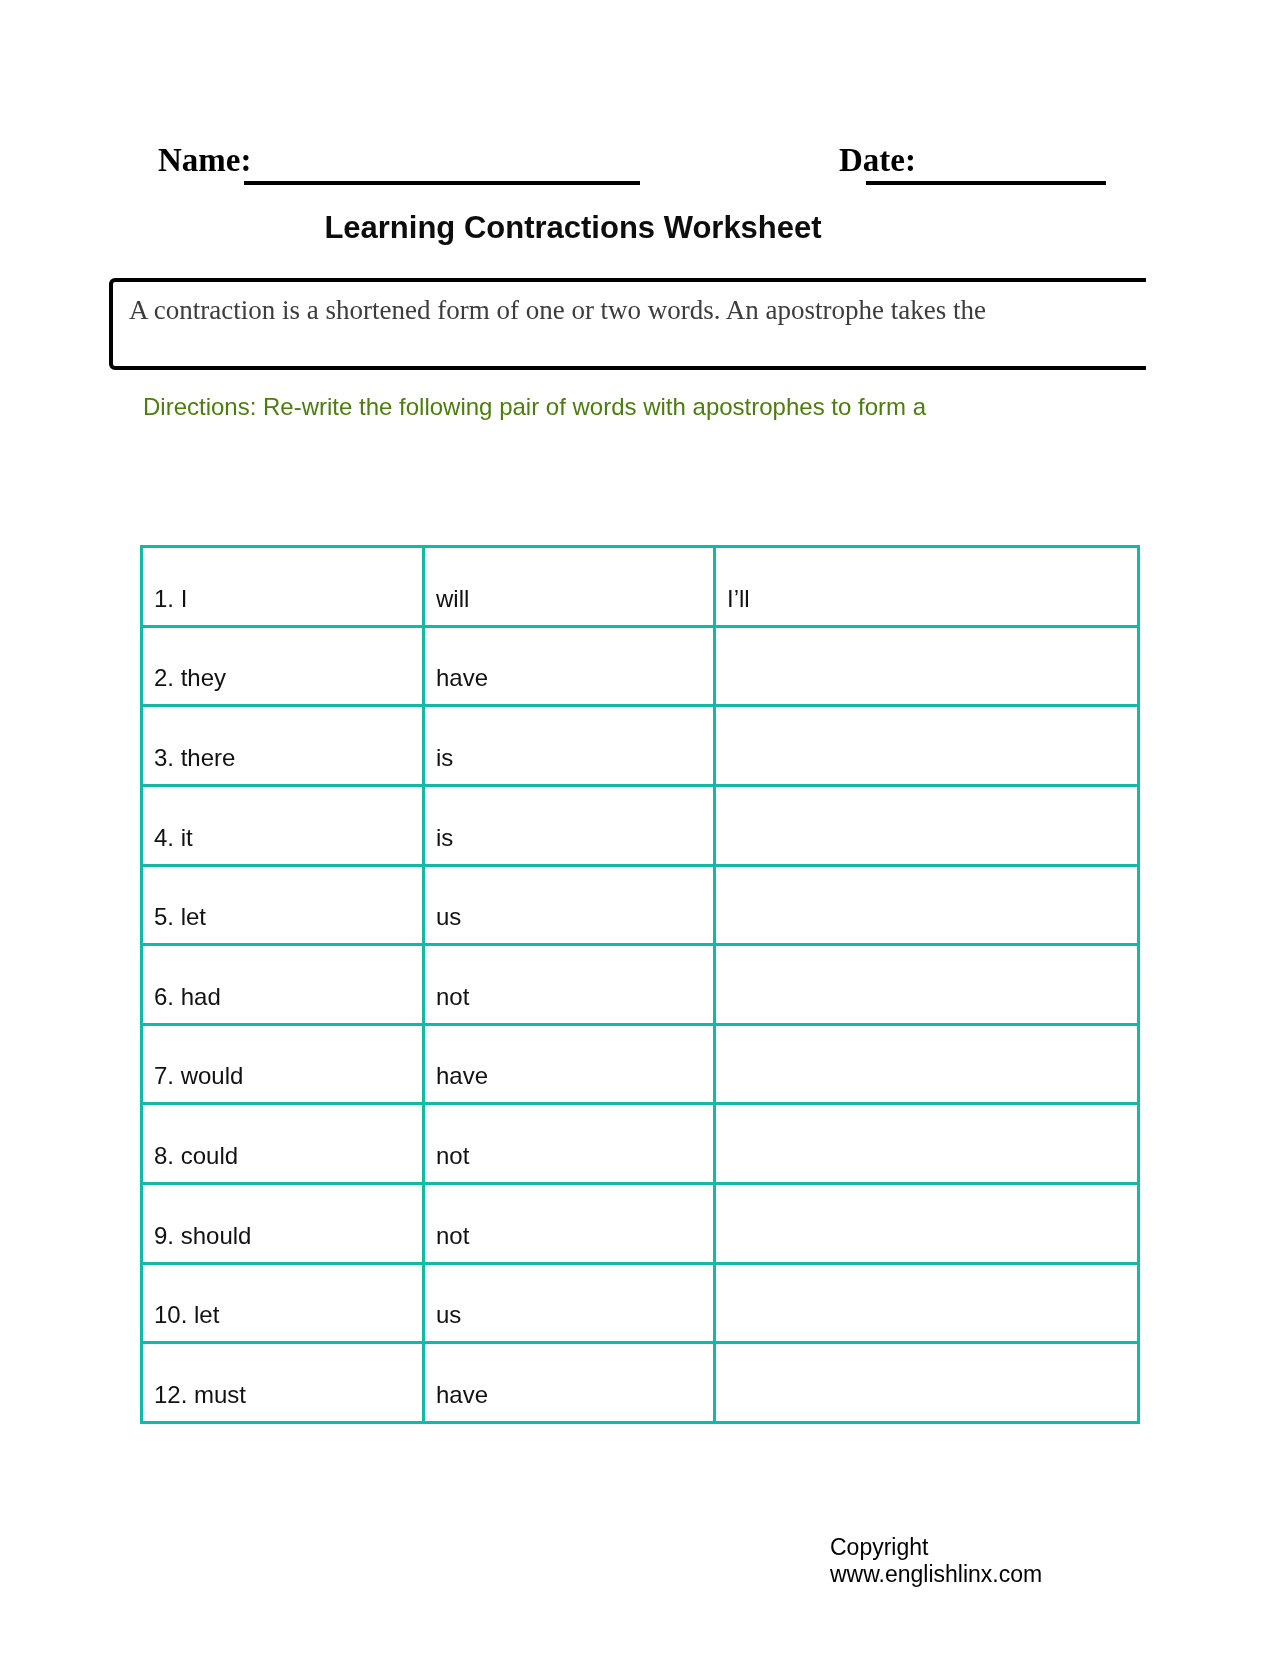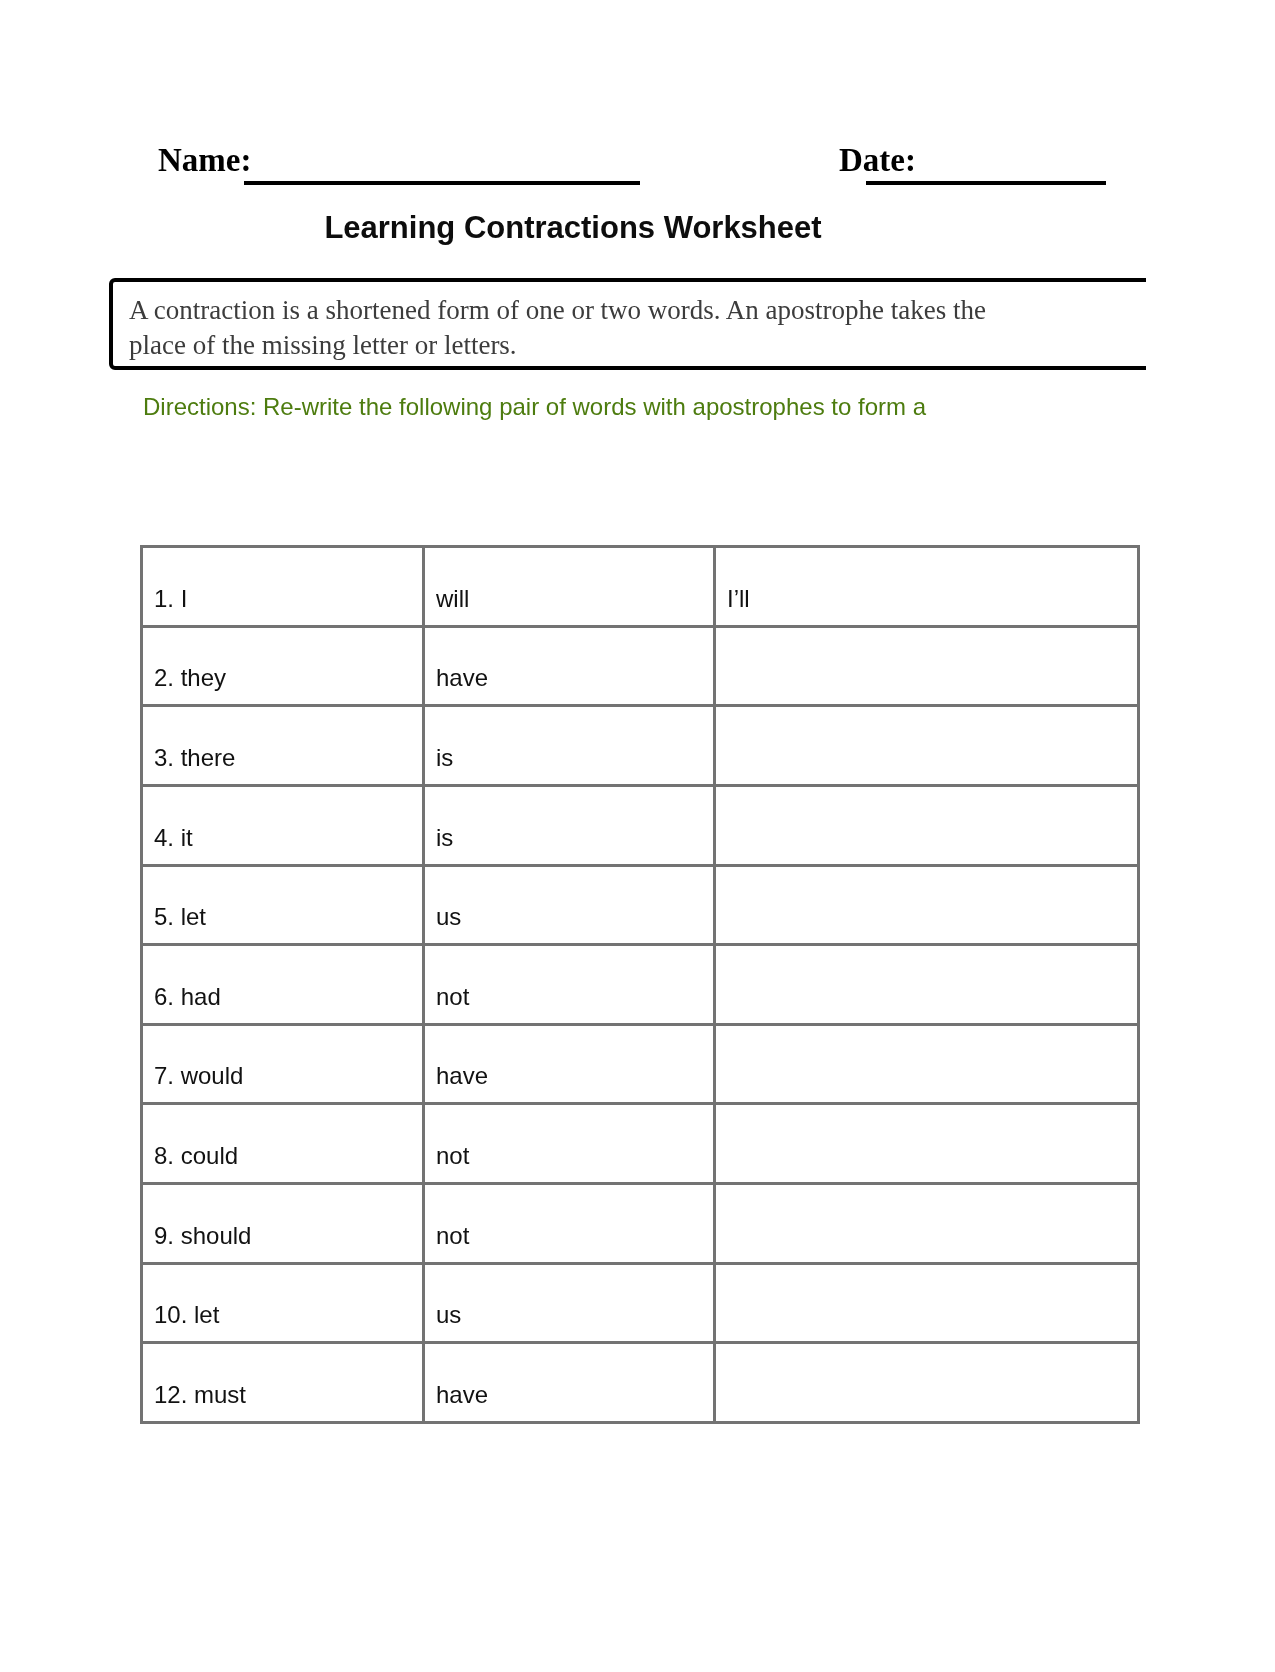--- a/index.html
+++ b/index.html
@@ -88,21 +88,21 @@
   table.wk-table {
     position: absolute;
     left: 140px;
     top: 545px;
     width: 997px;
     height: 879px;
     border-collapse: collapse;
     table-layout: fixed;
   }
   table.wk-table td {
-    border: 3px solid #737373;
+    border: 3px solid #14b8a6;
     vertical-align: bottom;
     padding: 0 0 12px 11px;
     font-size: 24px;
     color: #121212;
     overflow: hidden;
   }
 
   
   .copyright {
     position: absolute;
@@ -120,21 +120,20 @@
   <span class="hdr-label name-label">Name:</span>
   <span class="blank-line name-line"></span>
 
   <span class="hdr-label date-label">Date:</span>
   <span class="blank-line date-line"></span>
 
   <h1 class="title">Learning Contractions Worksheet</h1>
 
   <div class="def-box">
     <p class="def-line">A contraction is a shortened form of one or two words. An apostrophe takes the</p>
-    <p class="def-line">place of the missing letter or letters.</p>
   </div>
 
   <p class="directions">
     <span class="dir-line">Directions: Re-write the following pair of words with apostrophes to form a</span><br>
   </p>
 
   <table class="wk-table">
     <colgroup>
       <col style="width:282px">
       <col style="width:291px">
@@ -192,14 +191,15 @@
           <td></td>
         </tr>
         <tr>
           <td>12. must</td>
           <td>have</td>
           <td></td>
         </tr>
       </tbody>
   </table>
 
+  <div class="copyright">Copyright www.englishlinx.com</div>
 
 </div>
 
 </body></html>

